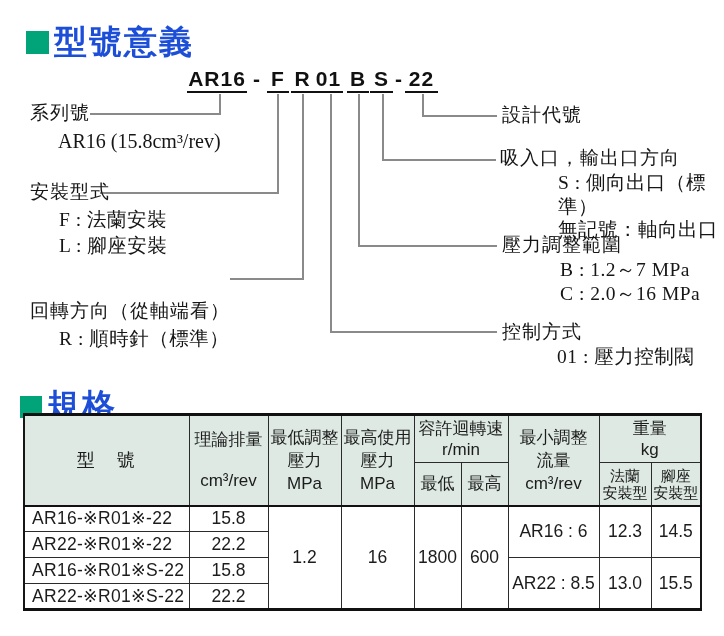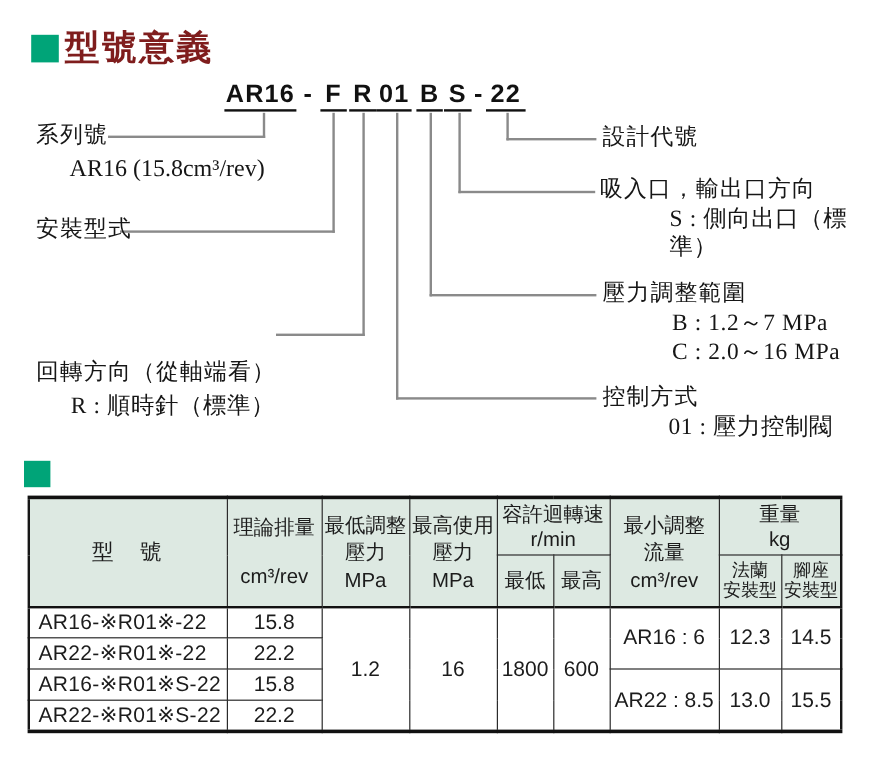--- a/index.html
+++ b/index.html
@@ -9,21 +9,21 @@
     --ink:#1c1c1c;
   }
   html,body{margin:0;padding:0;background:#fff;}
   .page{
     position:relative;width:724px;height:636px;background:#ffffff;
     font-family:"Liberation Sans","DejaVu Sans",sans-serif;color:var(--ink);
     overflow:hidden;
   }
   
   .sec-title{position:absolute;display:flex;align-items:center;gap:5px;
-    font-weight:bold;font-size:29px;letter-spacing:2px;color:#7f1d1d;}
+    font-weight:bold;font-size:33px;letter-spacing:2px;color:#1d4ed8;}
   .sq{width:23px;height:23px;background:var(--accent);flex:0 0 auto;}
   
   .seg{position:absolute;top:68px;height:23px;text-align:center;
     font-weight:bold;font-size:21px;letter-spacing:1px;color:#111;line-height:22px;}
   .seg.u{border-bottom:2.5px solid #111;}
   
   .vline{position:absolute;width:2px;background:var(--line-gray);}
   .hline{position:absolute;height:2px;background:var(--line-gray);}
   
   .lbl{position:absolute;font-family:"Liberation Serif","DejaVu Serif",serif;color:#161616;}
@@ -89,57 +89,63 @@
 
   <div class="lbl left" style="left:30px;top:102px;">
     <div class="hd">系列號</div>
     <div class="items" style="margin-left:28px;">
       <div class="it" style="font-size:20px;line-height:26.5px;letter-spacing:0;">AR16 (15.8cm³/rev)</div>
     </div>
   </div>
 
   <div class="lbl left" style="left:30px;top:181px;">
     <div class="hd">安裝型式</div>
+    <div class="items">
+      <div class="it">F : 法蘭安裝</div>
+      <div class="it">L : 腳座安裝</div>
+    </div>
   </div>
 
   <div class="lbl left" style="left:30px;top:265px;margin-top:35px;">
     <div class="hd">回轉方向（從軸端看）</div>
     <div class="items">
       <div class="it">R : 順時針（標準）</div>
     </div>
   </div>
 
   <div class="lbl right" style="left:502px;top:104px;">
     <div class="hd">設計代號</div>
   </div>
 
   <div class="lbl right" style="left:500px;top:147px;">
     <div class="hd">吸入口，輸出口方向</div>
     <div class="items">
       <div class="it">S : 側向出口（標準）</div>
+      <div class="it">無記號：軸向出口</div>
     </div>
   </div>
 
   <div class="lbl right" style="left:502px;top:234px;">
     <div class="hd">壓力調整範圍</div>
     <div class="items">
       <div class="it">B : 1.2～7 MPa</div>
       <div class="it">C : 2.0～16 MPa</div>
     </div>
   </div>
 
   <div class="lbl right" style="left:502px;top:321px;">
     <div class="hd">控制方式</div>
     <div class="items" style="margin-left:19px;">
       <div class="it">01 : 壓力控制閥</div>
     </div>
   </div>
 
   <div class="sec-title" style="left:20px;top:384px;">
     <span class="sq" style="width:22px;height:22px;"></span>
+    <span>規格</span>
   </div>
 
   <table class="spec">
     <colgroup>
       <col style="width:165px">
         <col style="width:79px">
         <col style="width:73px">
       <col style="width:73px">
         <col style="width:47px">
         <col style="width:47px">

